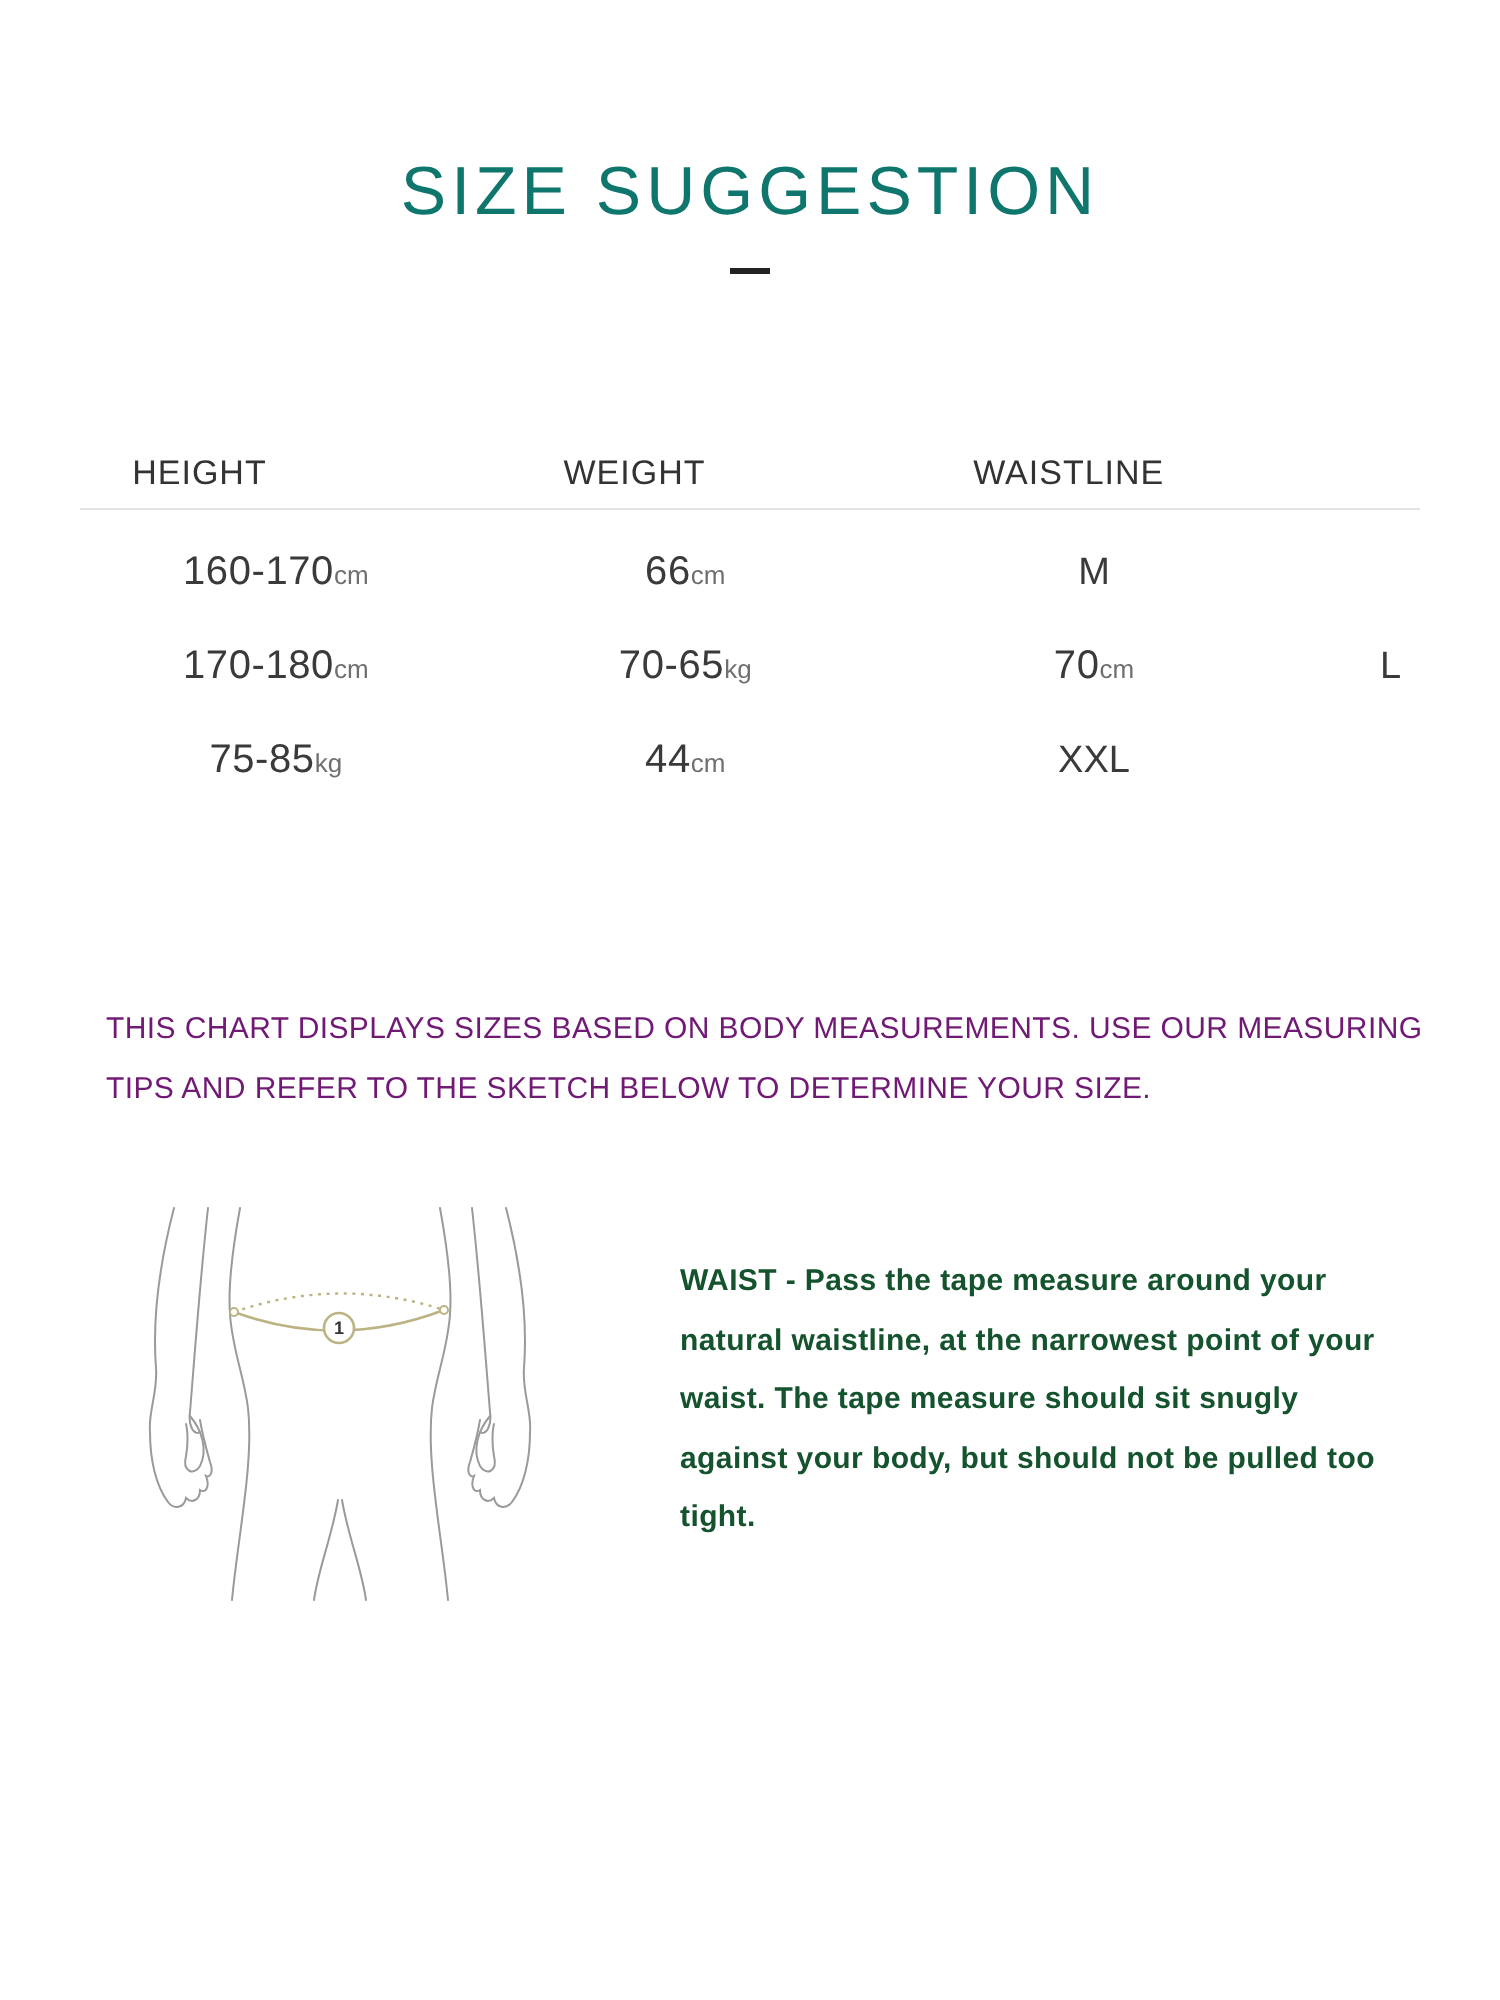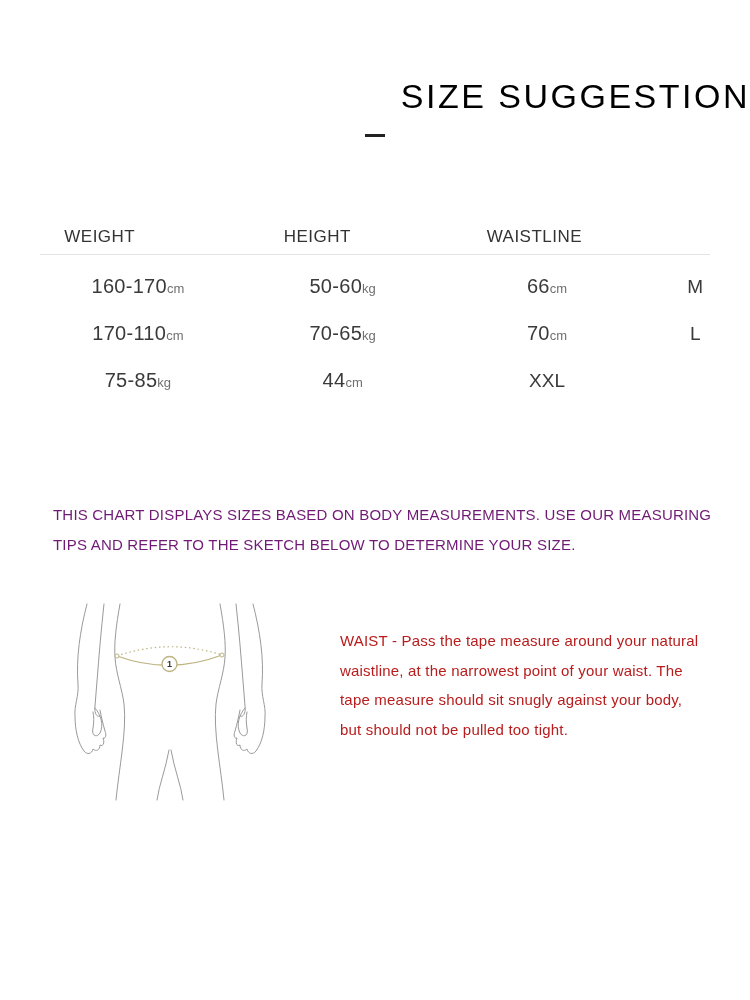--- a/index.html
+++ b/index.html
@@ -8,25 +8,25 @@
     width: 750px; height: 1000px;
     font-family: "Liberation Sans", sans-serif;
     color: #3a3a3a;
     overflow: hidden;
     position: relative;
   }
   .page { padding-top: 76px; }
 
   
   .title {
-    text-align: right;
+    text-align: center;
     font-size: 34px;
     font-weight: 300;
     letter-spacing: 2.5px;
-    color: #000000;
+    color: #0f766e;
     line-height: 40px;
   }
   .title-dash {
     width: 20px; height: 3px;
     background: #222222;
     margin: 18px auto 0 auto;
   }
 
   
   .size-table { margin-top: 85px; }
@@ -66,49 +66,49 @@
   
   .figure-row { position: relative; margin-top: 36px; height: 240px; }
   .sketch { position: absolute; left: 57px; top: 0; }
   .waist-text {
     position: absolute;
     left: 340px; top: 30px;
     width: 362px;
     font-size: 15px;
     line-height: 29.5px;
     letter-spacing: 0.2px;
-    color: #b91c1c;
+    color: #14532d;
+    font-weight: bold;
   }
 </style>
 </head>
 <body>
 
 <div class="page">
 
   <h1 class="title">SIZE SUGGESTION</h1>
   <div class="title-dash"></div>
 
   <div class="size-table">
     <div class="trow thead">
+      <div>HEIGHT</div>
       <div>WEIGHT</div>
-      <div>HEIGHT</div>
       <div>WAISTLINE</div>
       <div></div>
     </div>
     <div class="divider"></div>
 
     <div class="tbody">
       <div class="trow">
         <div><span class="val">160-170</span><span class="unit">cm</span></div>
-        <div><span class="val">50-60</span><span class="unit">kg</span></div>
         <div><span class="val">66</span><span class="unit">cm</span></div>
         <div class="size-letter">M</div>
       </div>
       <div class="trow">
-        <div><span class="val">170-110</span><span class="unit">cm</span></div>
+        <div><span class="val">170-180</span><span class="unit">cm</span></div>
         <div><span class="val">70-65</span><span class="unit">kg</span></div>
         <div><span class="val">70</span><span class="unit">cm</span></div>
         <div class="size-letter">L</div>
       </div>
       <div class="trow">
         <div><span class="val">75-85</span><span class="unit">kg</span></div>
         <div><span class="val">44</span><span class="unit">cm</span></div>
         <div class="size-letter">XXL</div>
       </div>
     </div>

